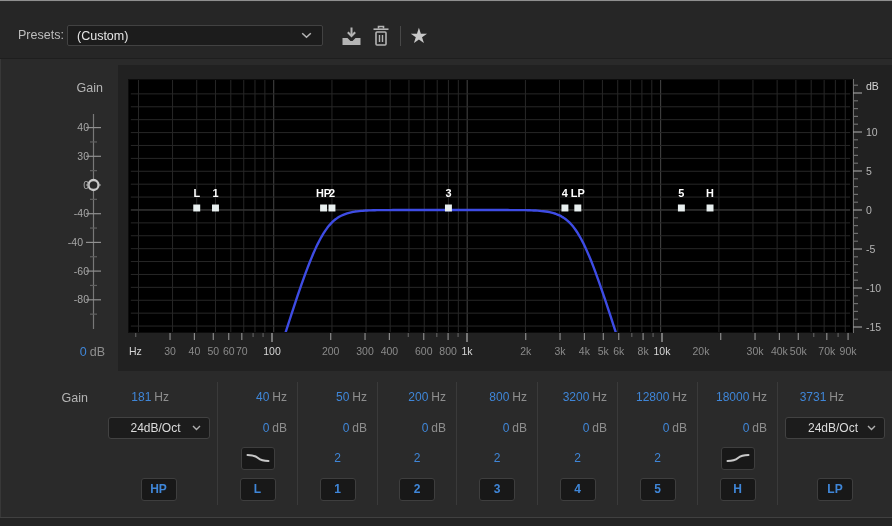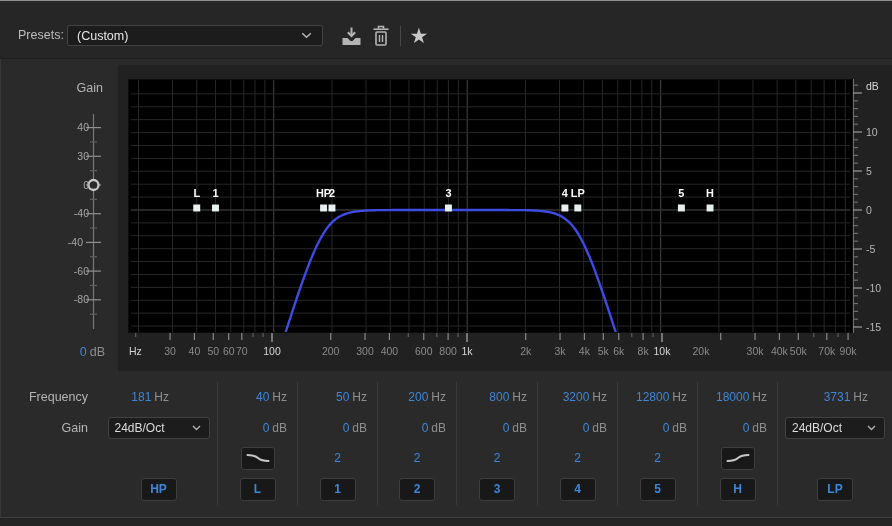--- a/index.html
+++ b/index.html
@@ -54,21 +54,21 @@
   .rowlab { display:flex; align-items:center; justify-content:flex-end; font-size:12.5px;
             color:#b5b5b5; }
   .columns { position:absolute; left:100px; top:6px; display:flex; }
   .col { display:flex; flex-direction:column; }
   .col.sep { border-left:1px solid #3a3a3a; }
   .cell { display:flex; align-items:center; justify-content:flex-end; padding-right:10px;
             font-size:12px; }
   .cell.center { justify-content:center; padding-right:0; }
   .mini-select { width:102px; height:22px; background:#1c1c1c; border:1px solid #424242;
             border-radius:3px; color:#dcdcdc; font-size:12px; display:flex; align-items:center;
-            justify-content:space-between; padding:0 8px 0 6px; cursor:default; }
+            justify-content:space-between; padding:0 8px 0 22px; cursor:default; }
   .band-btn { width:36px; height:23px; background:#181818; border:1px solid #3e3e3e;
             border-radius:3px; color:#3f86d8; font-size:12px; font-weight:bold;
             display:flex; align-items:center; justify-content:center; cursor:default; }
   .shelf-btn { width:34px; height:23px; background:#181818; border:1px solid #3e3e3e;
             border-radius:3px; display:flex; align-items:center; justify-content:center;
             cursor:default; }
 
   .bottom-line { position:absolute; left:0; top:516px; width:892px; height:1px; background:#404040; }
   .bottom-fill { position:absolute; left:0; top:517px; width:892px; height:9px; background:#242424; }
   .left-edge { position:absolute; left:0; top:58px; width:1px; height:458px; background:#383838; }
@@ -324,21 +324,20 @@
         <div class="freq-label" style="left: 627.039px;">30k</div>
         <div class="freq-label" style="left: 651.402px;">40k</div>
         <div class="freq-label" style="left: 670.299px;">50k</div>
         <div class="freq-label" style="left: 698.794px;">70k</div>
         <div class="freq-label" style="left: 720.077px;">90k</div>
       </div>
   </div>
 
   <div class="controls">
     <div class="row-labels" id="row-labels">
-        <div class="rowlab" style="height: 30px;">Frequency</div>
         <div class="rowlab" style="height: 31px;">Gain</div>
       </div>
     <div class="columns" id="columns">
         <div class="col" style="width: 117px;">
           <div class="cell" style="height: 30px; padding-right: 48px;">
             <span class="num">181</span>
             <span class="unit">Hz</span>
           </div>
           <div class="cell center" style="height: 31px;">
             <div class="mini-select">
@@ -467,21 +466,21 @@
               <svg width="26" height="14" viewBox="0 0 26 14">
                 <path d="M2.5 10 C 8 10, 10 9.5, 13 7 C 16 4.5, 18 4, 23.5 4" fill="none" stroke="#c8c8c8" stroke-width="2" stroke-linecap="round"></path>
               </svg>
             </div>
           </div>
           <div class="cell center" style="height: 32px;">
             <div class="band-btn">H</div>
           </div>
         </div>
         <div class="col sep" style="width: 115px;">
-          <div class="cell" style="height: 30px; padding-right: 24px;">
+          <div class="cell" style="height: 30px; padding-right: 48px;">
             <span class="num">3731</span>
             <span class="unit">Hz</span>
           </div>
           <div class="cell center" style="height: 31px;">
             <div class="mini-select" style="width: 100px;">
               <span>24dB/Oct</span>
               <svg width="9" height="6" viewBox="0 0 9 6">
                 <polyline points="1,1 4.5,4.5 8,1" fill="none" stroke="#b0b0b0" stroke-width="1.4"></polyline>
               </svg>
             </div>

